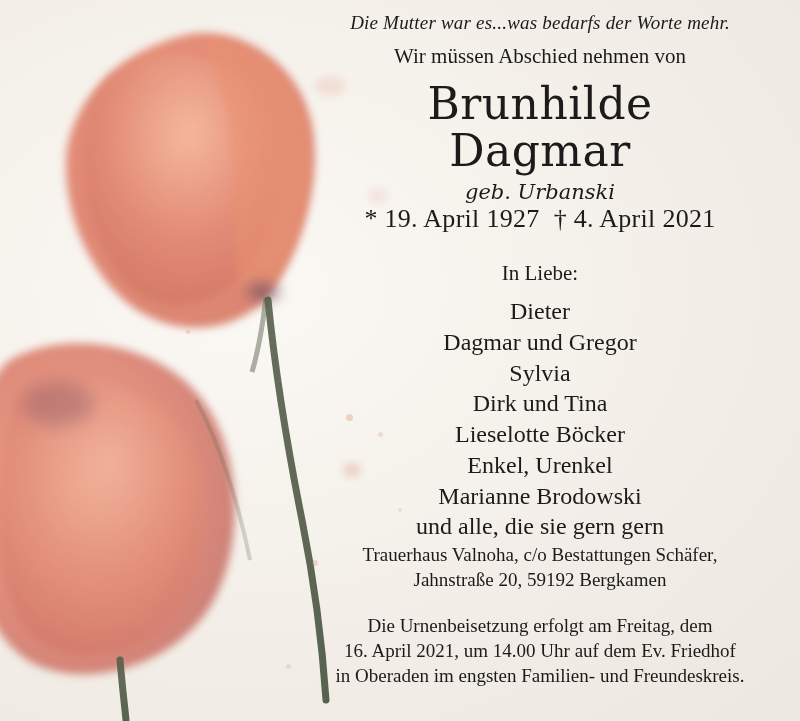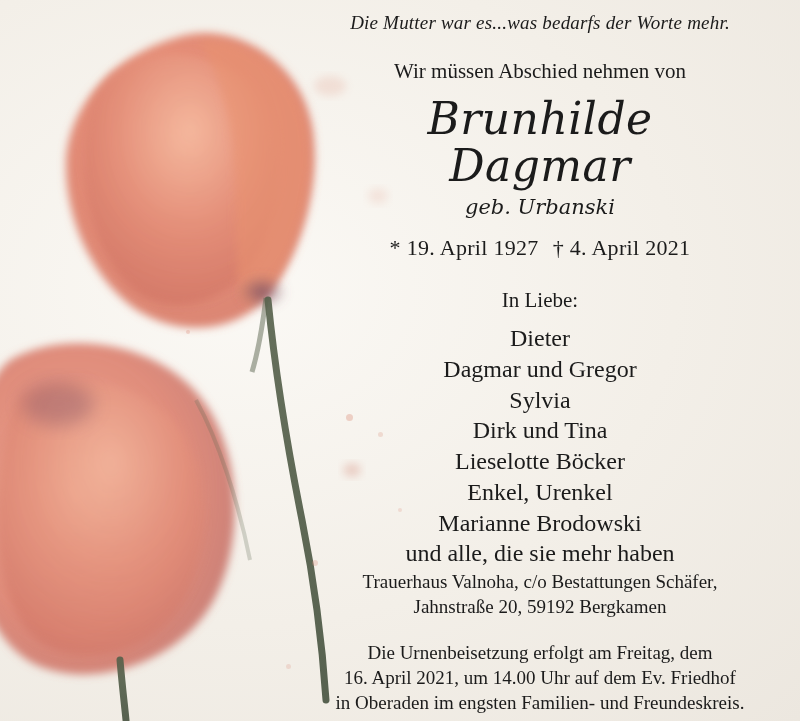--- a/index.html
+++ b/index.html
@@ -49,41 +49,39 @@
   }
   .motto {
     font-style: italic;
     font-size: 19px;
     letter-spacing: .2px;
     margin-top: 12px;
     line-height: 1.2;
   }
   .intro {
     font-size: 21px;
-    margin-top: 24px;
+    margin-top: 9px;
     line-height: 1.2;
   }
   .name {
     font-family: "DejaVu Serif", serif;
-    font-style: italic;
     font-size: 44px;
     line-height: 1.06;
     margin-top: 12px;
     letter-spacing: .5px;
   }
   .maiden {
     font-family: "DejaVu Serif", serif;
     font-style: italic;
     font-weight: normal;
     font-size: 21px;
     margin-top: 6px;
   }
   .dates {
-    font-size: 22px;
-    margin-top: 16px;
+    font-size: 26px;
     letter-spacing: .3px;
   }
   .dates .sep { display: inline-block; width: 14px; }
   .inlove {
     font-size: 21px;
     margin-top: 27px;
   }
   .mourners {
     margin-top: 10px;
     font-size: 24px;
@@ -189,21 +187,21 @@
     <div class="inlove">In Liebe:</div>
 
     <div class="mourners">
       <div>Dieter</div>
       <div>Dagmar und Gregor</div>
       <div>Sylvia</div>
       <div>Dirk und Tina</div>
       <div>Lieselotte Böcker</div>
       <div>Enkel, Urenkel</div>
       <div>Marianne Brodowski</div>
-      <div>und alle, die sie mehr haben</div>
+      <div>und alle, die sie gern gern</div>
     </div>
 
     <div class="address">
       <div>Trauerhaus Valnoha, c/o Bestattungen Schäfer,</div>
       <div>Jahnstraße 20, 59192 Bergkamen</div>
     </div>
 
     <div class="ceremony">
       <div>Die Urnenbeisetzung erfolgt am Freitag, dem</div>
       <div>16. April 2021, um 14.00 Uhr auf dem Ev. Friedhof</div>

